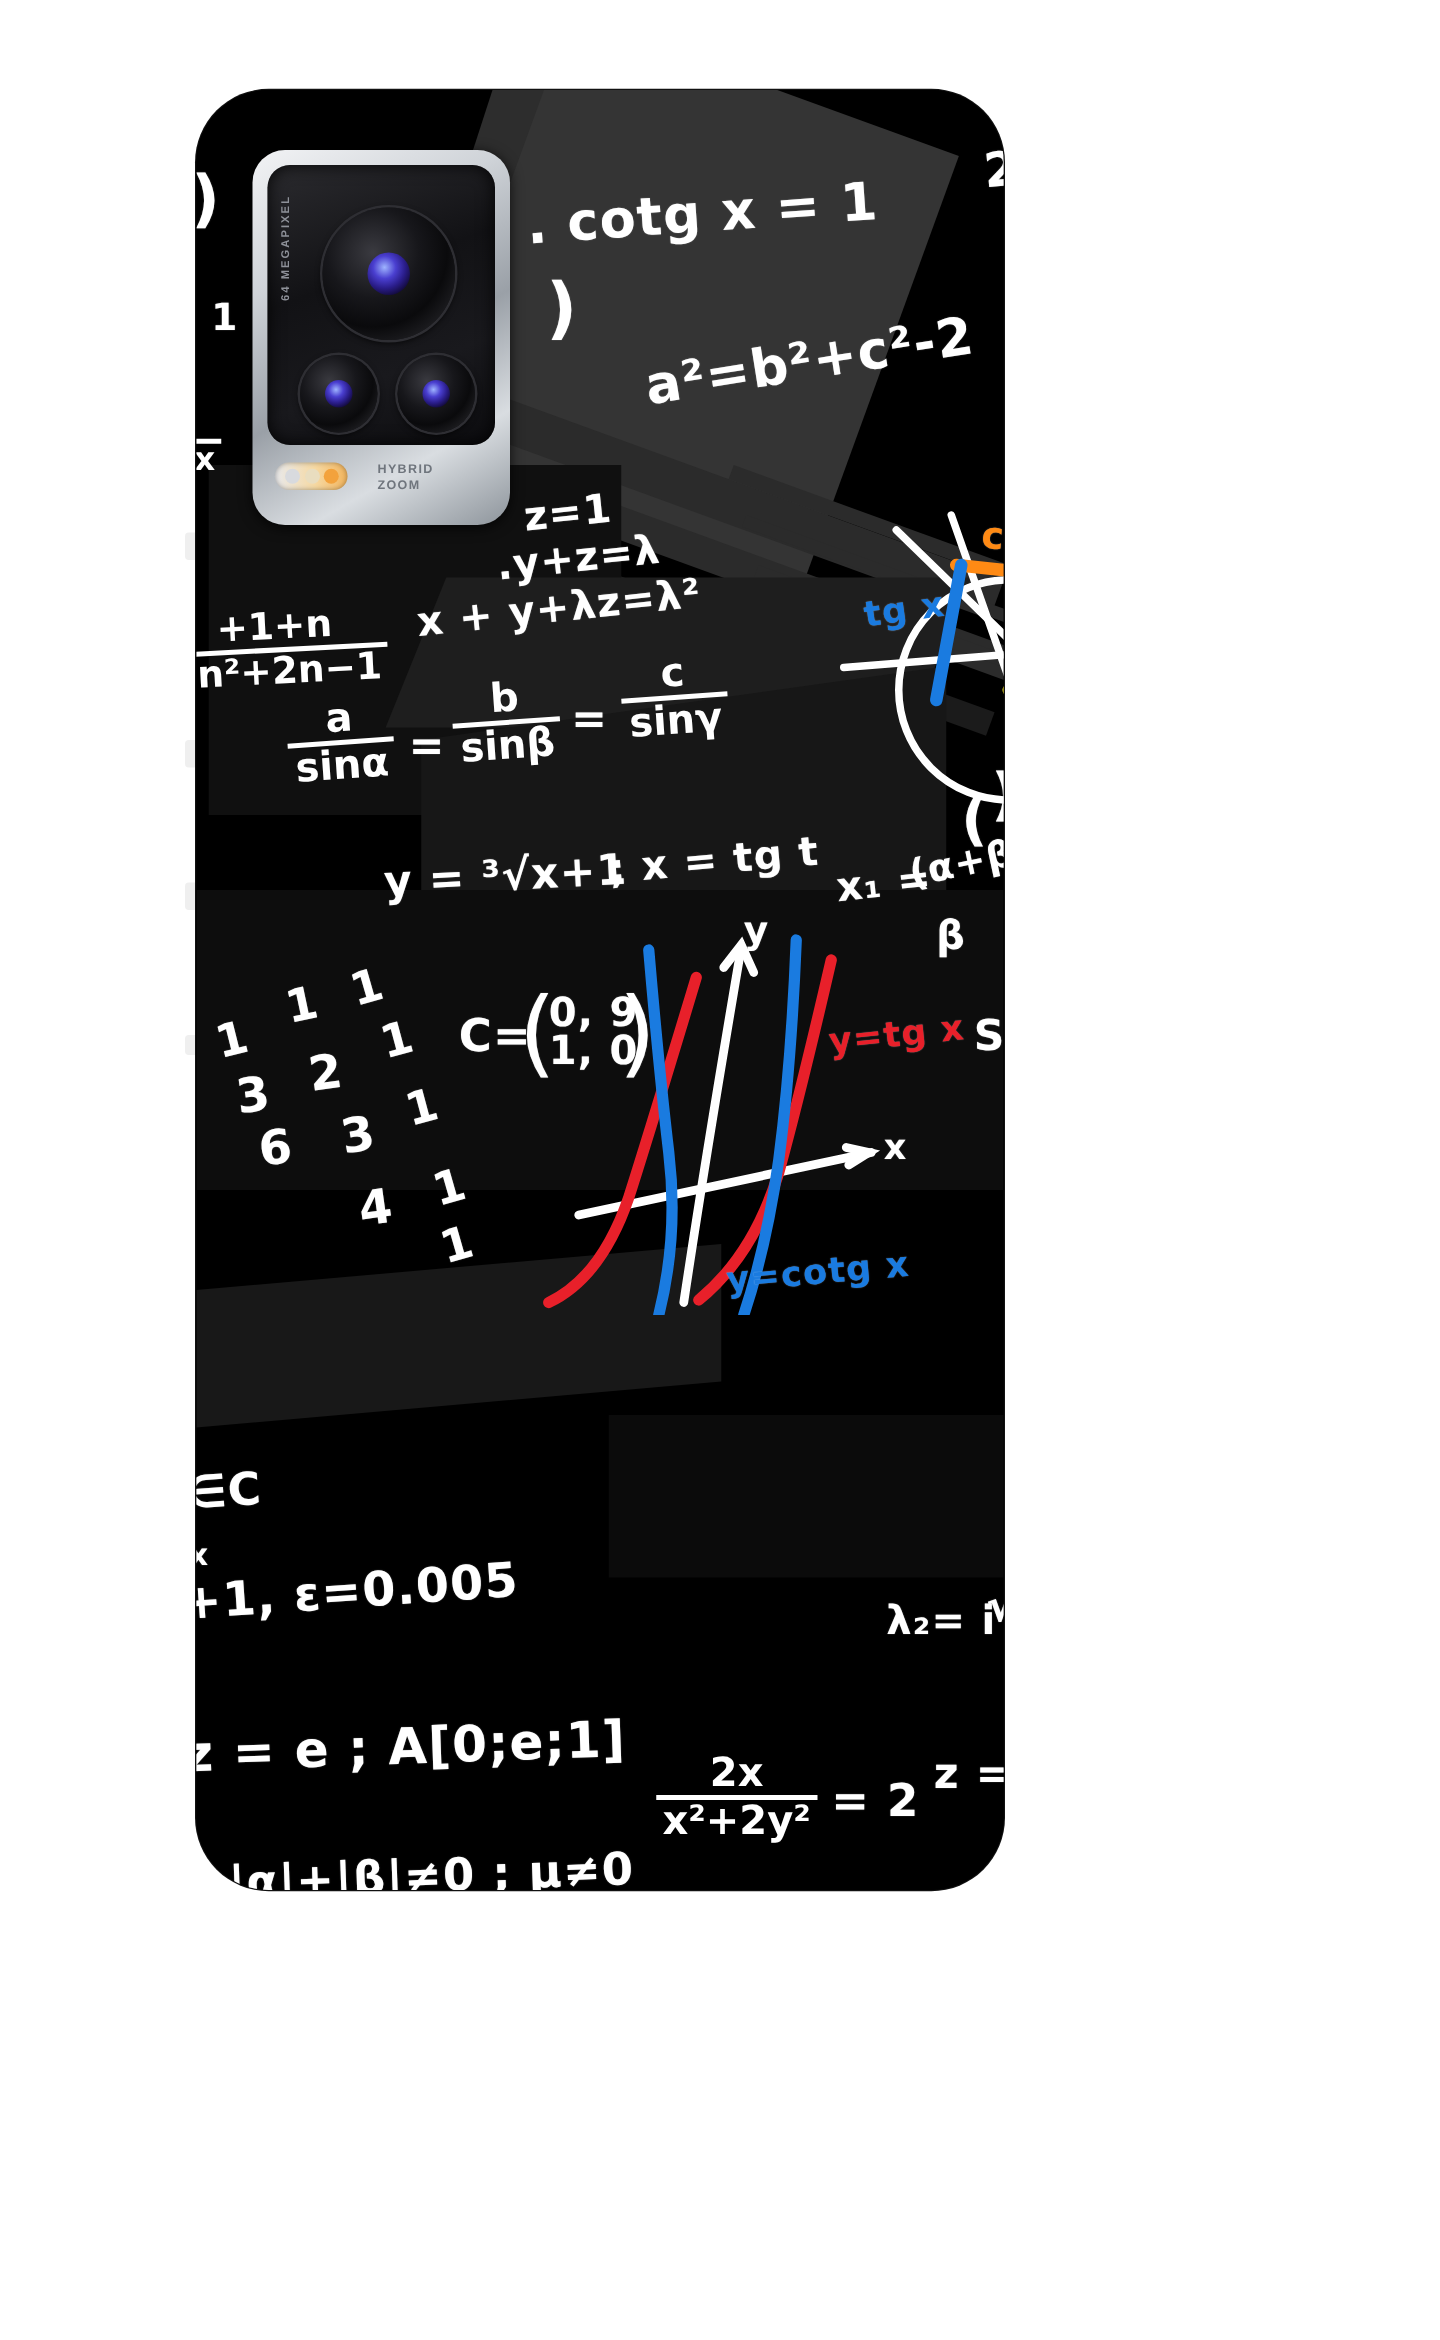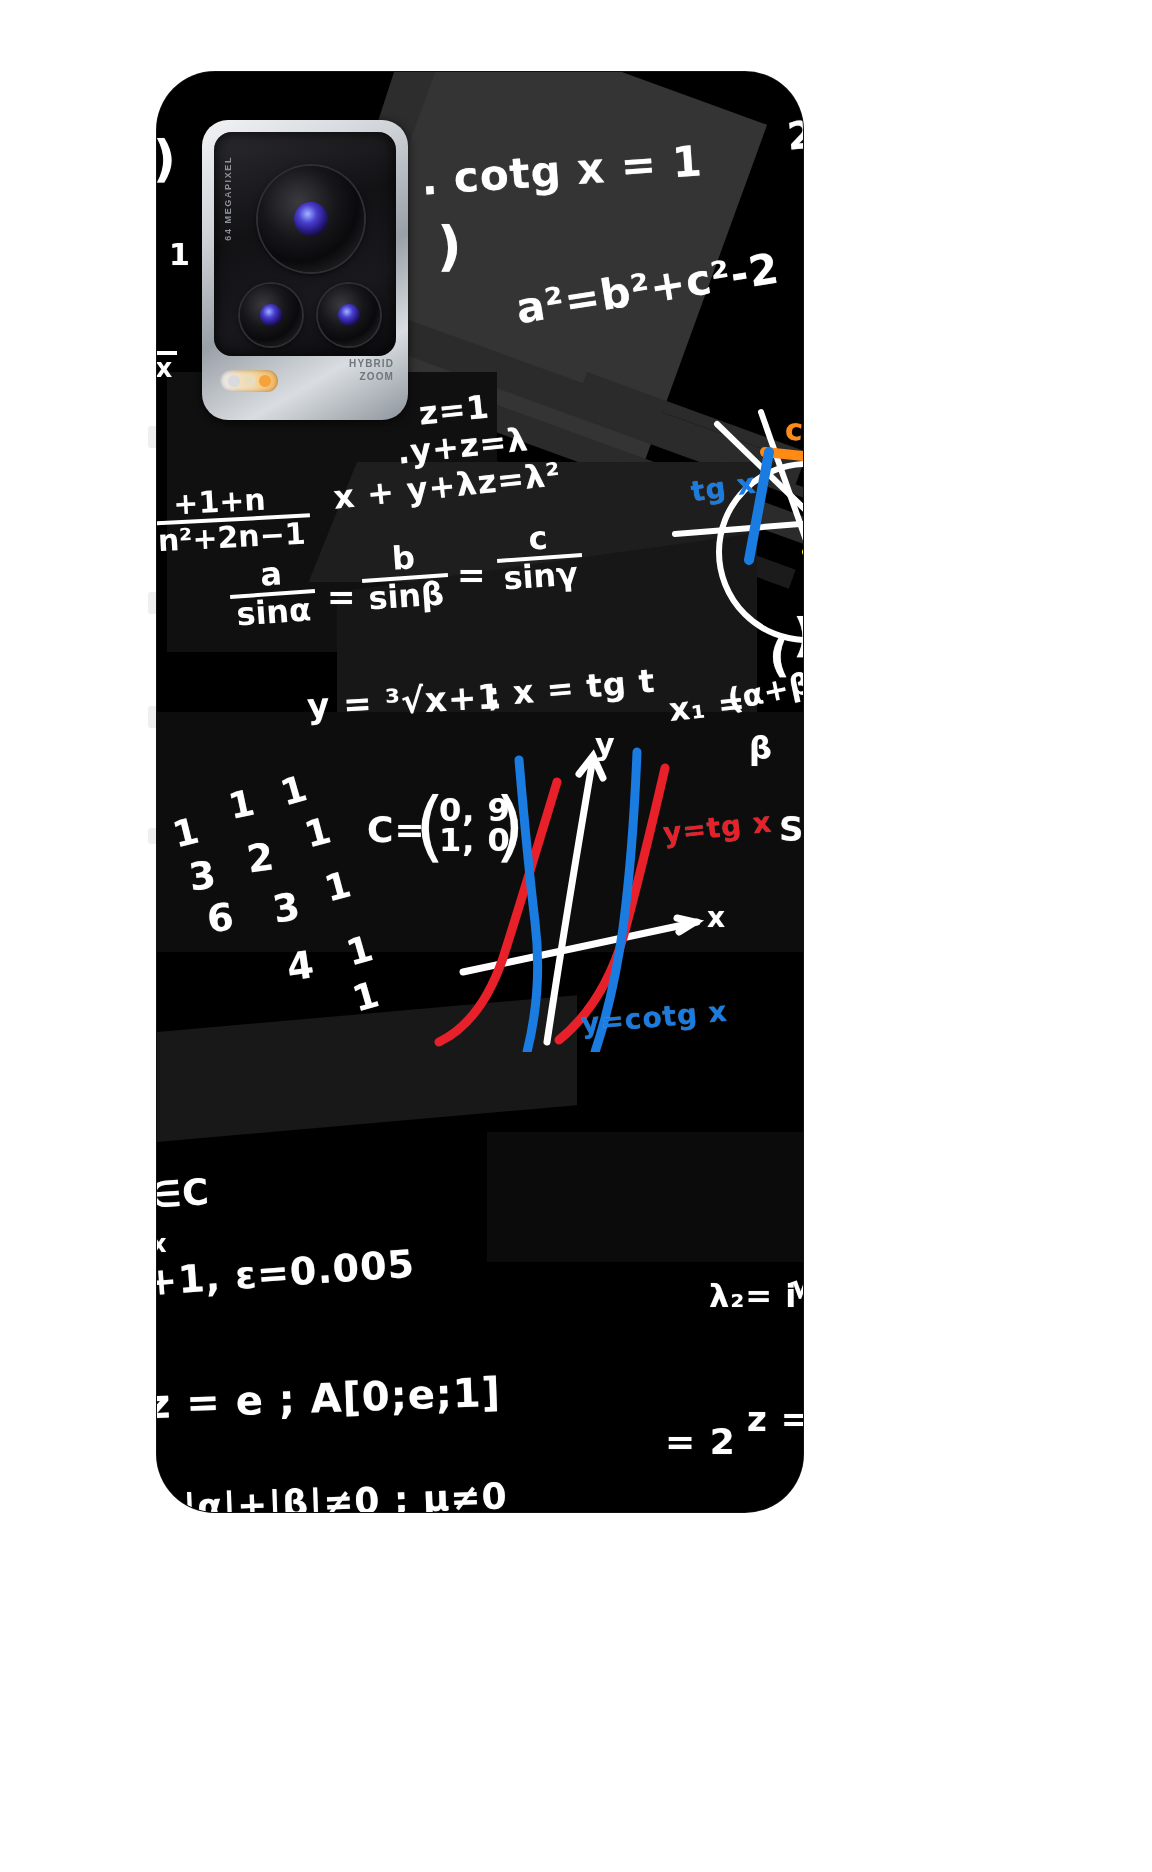--- a/index.html
+++ b/index.html
@@ -143,23 +143,23 @@
     background: linear-gradient(90deg,#e8e9ec 0%, #f6d9a3 55%, #f2b45c 100%);
     box-shadow: inset 0 0 4px rgba(0,0,0,0.35);
   }
   #flash .dot { position:absolute; top:5px; width:12px; height:12px; border-radius:50%; }
   #flash .d1 { left: 8px;  background:#d8dade; }
   #flash .d2 { left: 24px; background:#e9ddbf; }
   #flash .d3 { left: 39px; background:#f3a23c; }
 
   #hybrid-zoom {
     position: absolute;
-    left: 100px; top: 238px;
+    left: 100px; top: 250px;
     width: 92px;
-    text-align: right;
+    text-align: left;
     color: #6f757d;
     font-size: 10px;
     font-weight: 700;
     letter-spacing: 1.1px;
     line-height: 1.25;
     font-family: "Liberation Sans", sans-serif;
   }
 
   
   #unit-circle-diagram { position: absolute; left: 500px; top: 330px; width: 330px; height: 280px; }
@@ -336,20 +336,24 @@
       </div>
 
       <div class="hw" style="left:-8px; top:1104px; font-size:36px; transform:rotate(-4deg);">∈C</div>
       <div class="hw" style="left:-6px; top:1160px; font-size:24px;">x</div>
       <div class="hw" style="left:-12px; top:1182px; font-size:38px; transform:rotate(-4deg);">+1, ε=0.005</div>
 
       <div class="hw" style="left:-10px; top:1306px; font-size:40px; transform:rotate(-2deg);">z = e ; A[0;e;1]</div>
 
       <div class="hw" style="left:26px; top:1412px; font-size:36px; transform:rotate(-2deg);">|α|+|β|≠0 ; μ≠0</div>
 
+      <div class="frac" style="left:368px; top:1330px; font-size:32px;">
+        <span class="num">2x</span>
+        <span class="den">x²+2y²</span>
+      </div>
       <div class="hw" style="left:508px; top:1352px; font-size:36px;">= 2</div>
 
       <div class="hw" style="left:552px; top:1208px; font-size:32px;">λ₂= i</div>
       <div class="hw" style="left:632px; top:1196px; font-size:36px;">√</div>
       <div class="hw" style="left:590px; top:1330px; font-size:34px;">z =</div>
 
     </div>
   </div>
 </div>
 

